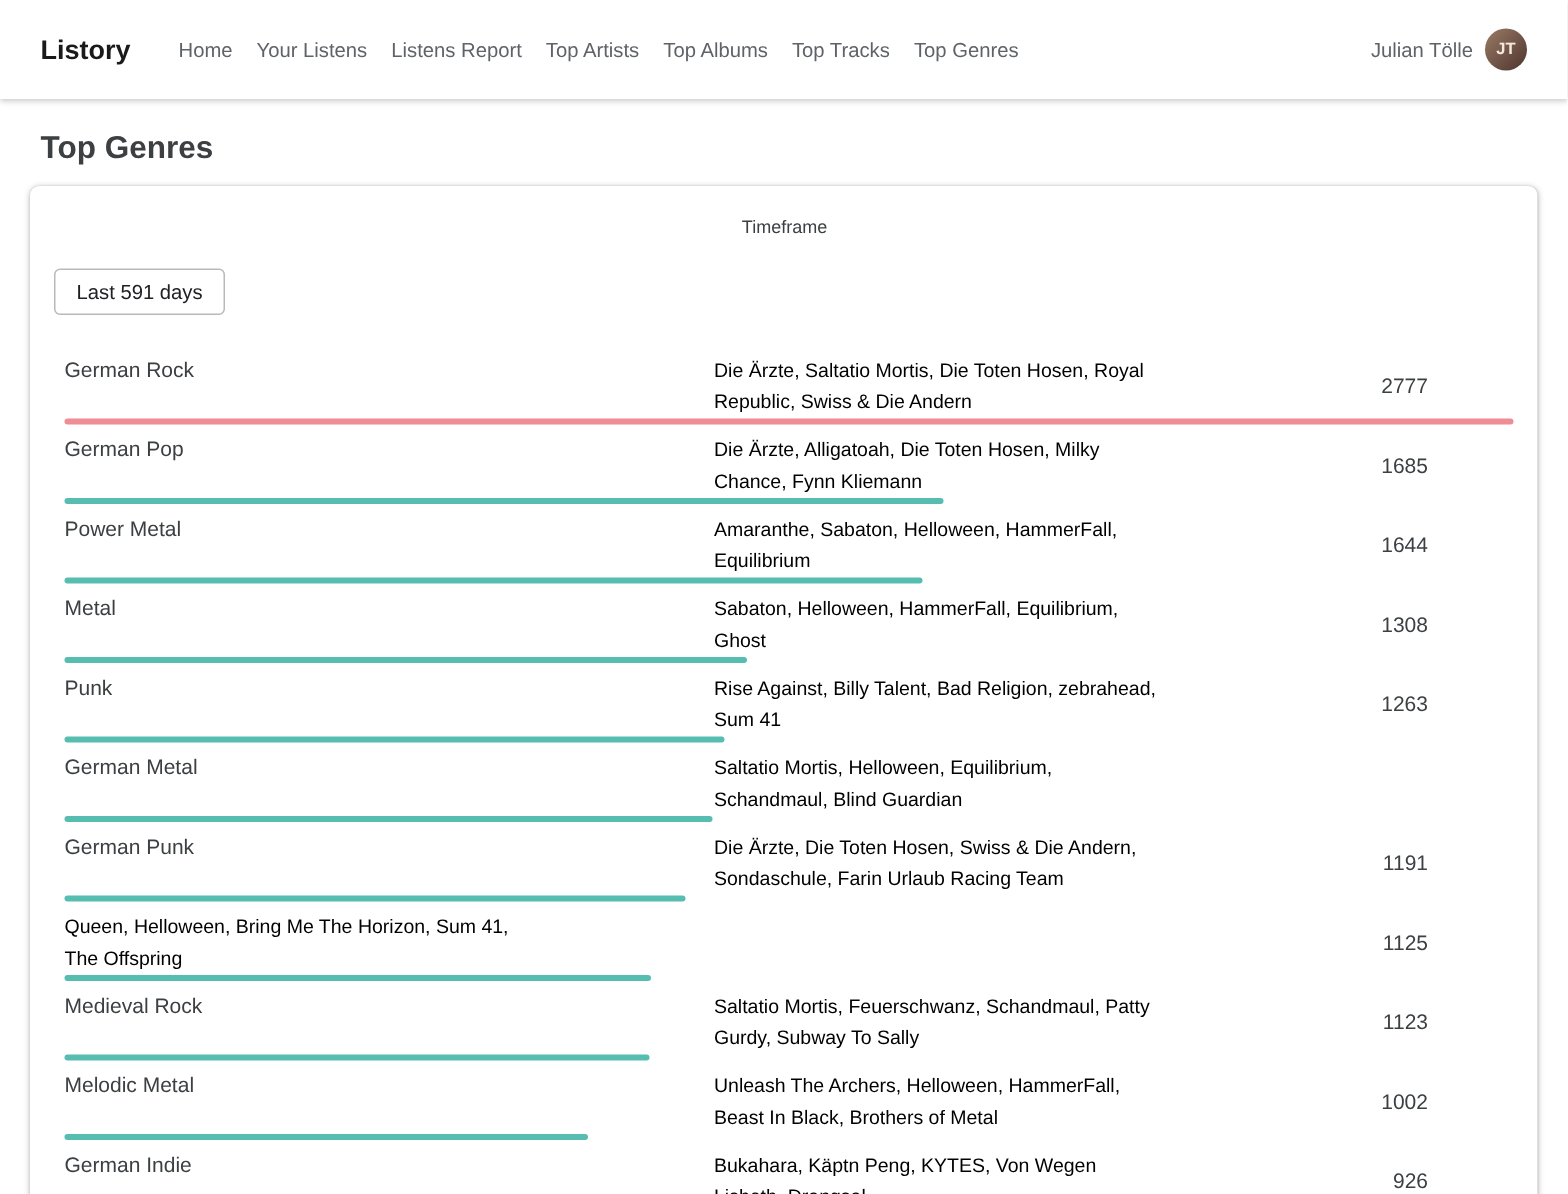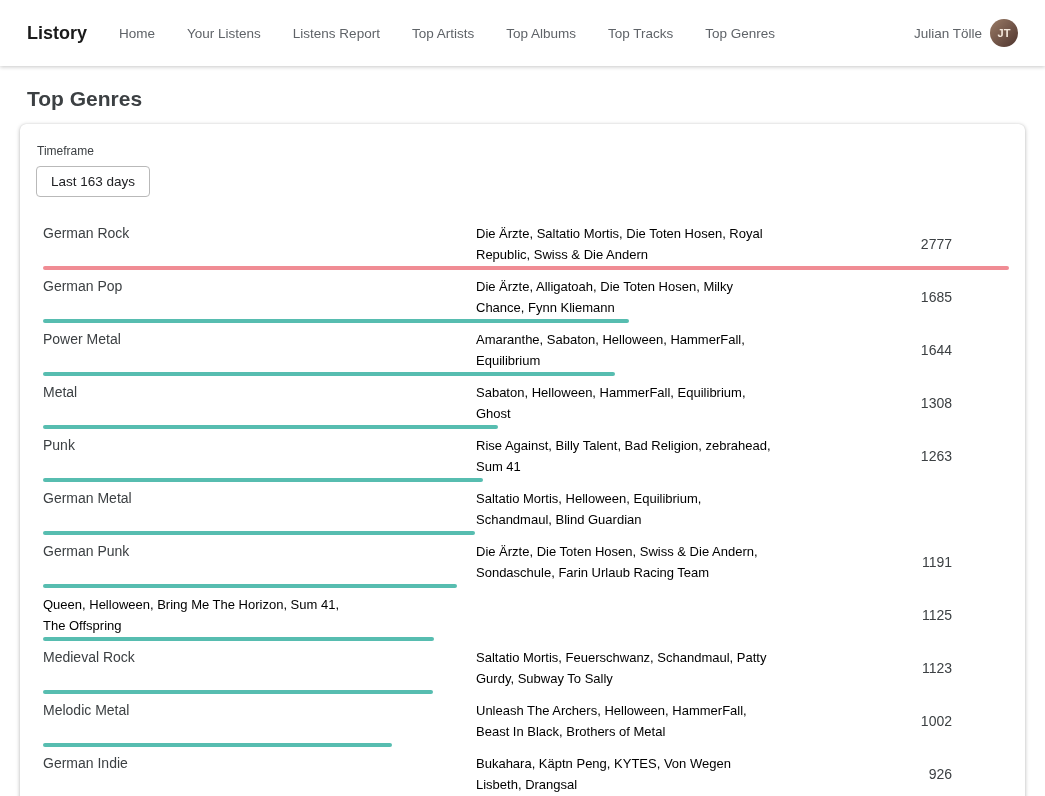--- a/index.html
+++ b/index.html
@@ -3,37 +3,37 @@
 <meta charset="utf-8">
 <style>
   * { margin:0; padding:0; box-sizing:border-box; }
   html,body { width:1045px; height:796px; overflow:hidden; background:#fff;
     font-family:"Liberation Sans", sans-serif; color:#3c4043; }
 
   
   .navbar { height:66px; display:flex; align-items:center; padding:0 27px;
     background:#fff; box-shadow:0 1px 4px rgba(0,0,0,.22); position:relative; z-index:5; }
   .logo { font-size:18px; font-weight:700; color:#1a1a1a; margin-right:32px; cursor:pointer; }
-  .nav-links { display:flex; gap:32px; align-items:flex-end; }
+  .nav-links { display:flex; gap:16px; align-items:flex-end; }
   .nav-link { font-size:13.5px; color:#5f6368; text-decoration:none; cursor:pointer; white-space:nowrap; }
   .flex-spacer { flex:1; }
   .user-area { display:flex; align-items:center; gap:8px; }
   .user-name { font-size:13.5px; color:#5f6368; }
   .avatar { width:28px; height:28px; border-radius:50%; cursor:pointer;
     background:linear-gradient(135deg,#9a7b66,#4e342e); color:#f5e9dd;
     font-size:11px; font-weight:700; display:flex; align-items:center; justify-content:center; }
 
   
   .page { padding:0 20px; }
   .page-title { font-size:21px; font-weight:700; color:#3c4043; margin:21px 0 13px 7px; }
 
   .card { background:#fff; border-radius:6px; padding:16px 16px 24px;
     box-shadow:0 1px 4px rgba(0,0,0,.28), 0 0 1px rgba(0,0,0,.15); }
 
-  .tf-label { font-size:12px; color:#3c4043; margin:4px 0 8px 1px; }
+  .tf-label { font-size:12px; color:#3c4043; margin:4px 0 21px 1px;text-align:center; }
   .tf-select { display:inline-block; border:1px solid #b9b9b9; border-radius:4px;
     padding:7px 14px; font-size:13.5px; color:#202124; cursor:pointer; background:#fff; }
 
   
   .genre-table { margin-top:20px; }
   .genre-row { padding:6px 0 0; }
   .row-content { display:flex; padding-left:7px; line-height:21px; }
   .genre { flex:0 0 433px; font-size:14px; font-weight:400; color:#3c4043; }
   .artists { flex:0 0 302px; font-size:13px; color:#000000; }
   .count { flex:1; text-align:right; padding-right:57px; font-size:14px;
@@ -60,21 +60,21 @@
     <span class="user-name">Julian Tölle</span>
     <div class="avatar">JT</div>
   </div>
 </header>
 
 <main class="page">
   <h1 class="page-title">Top Genres</h1>
 
   <section class="card">
     <div class="tf-label">Timeframe</div>
-    <div class="tf-select">Last 163 days</div>
+    <div class="tf-select">Last 591 days</div>
 
     <div class="genre-table">
         <div class="genre-row">
           <div class="row-content">
             <div class="genre">German Rock</div>
             <div class="artists">Die Ärzte, Saltatio Mortis, Die Toten Hosen, Royal Republic, Swiss &amp; Die Andern</div>
             <div class="count">2777</div>
           </div>
           <div class="bar-wrap">
             <div class="bar" style="width:100.0%;background:#f08c94"></div>

